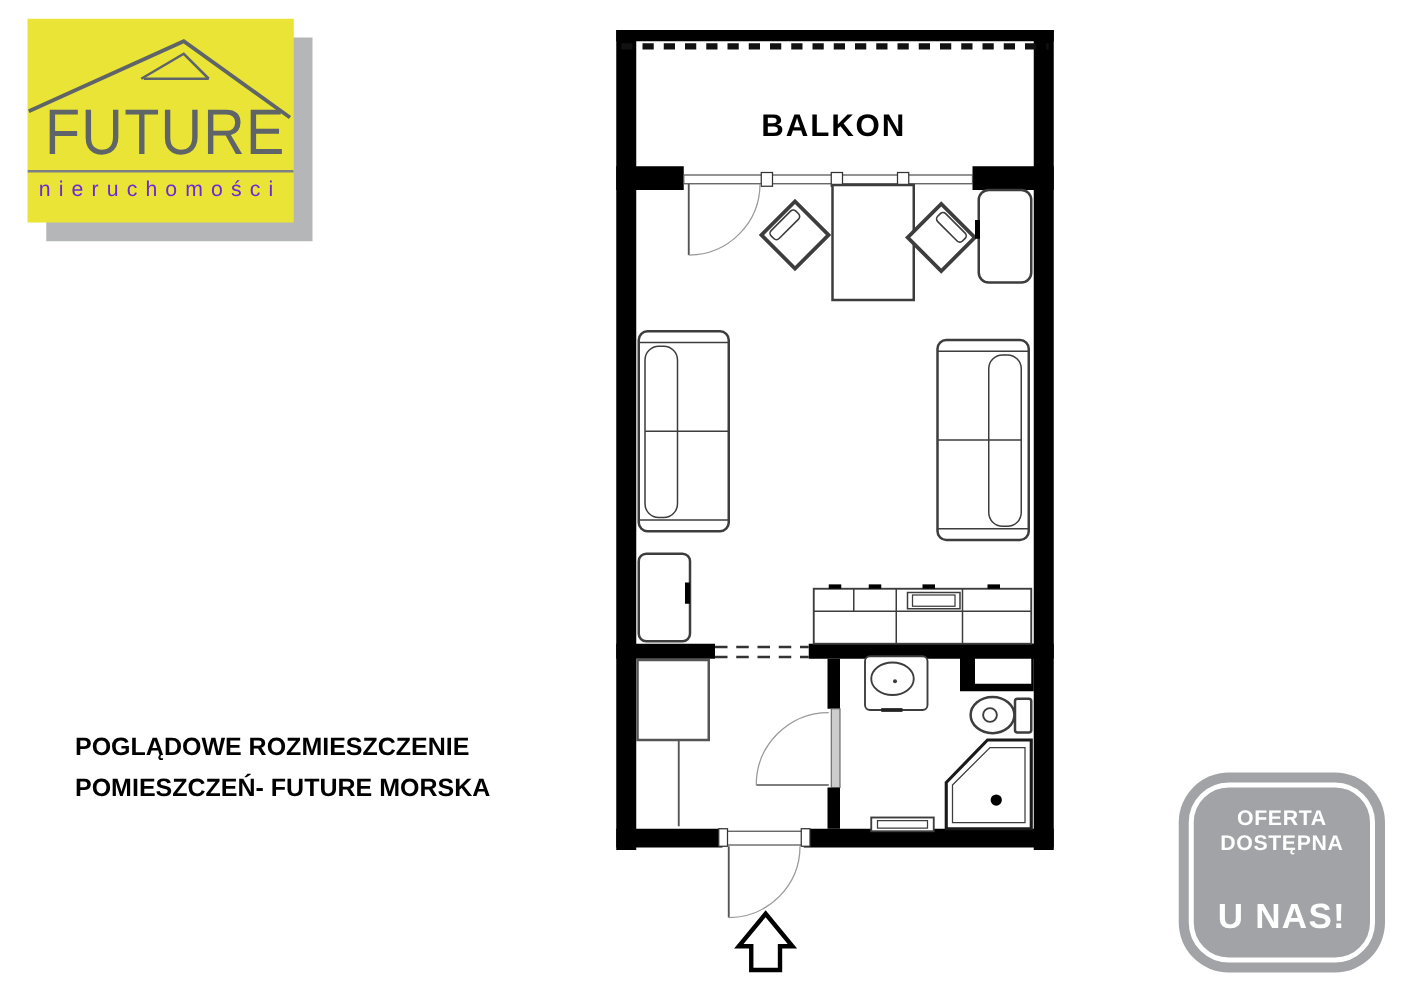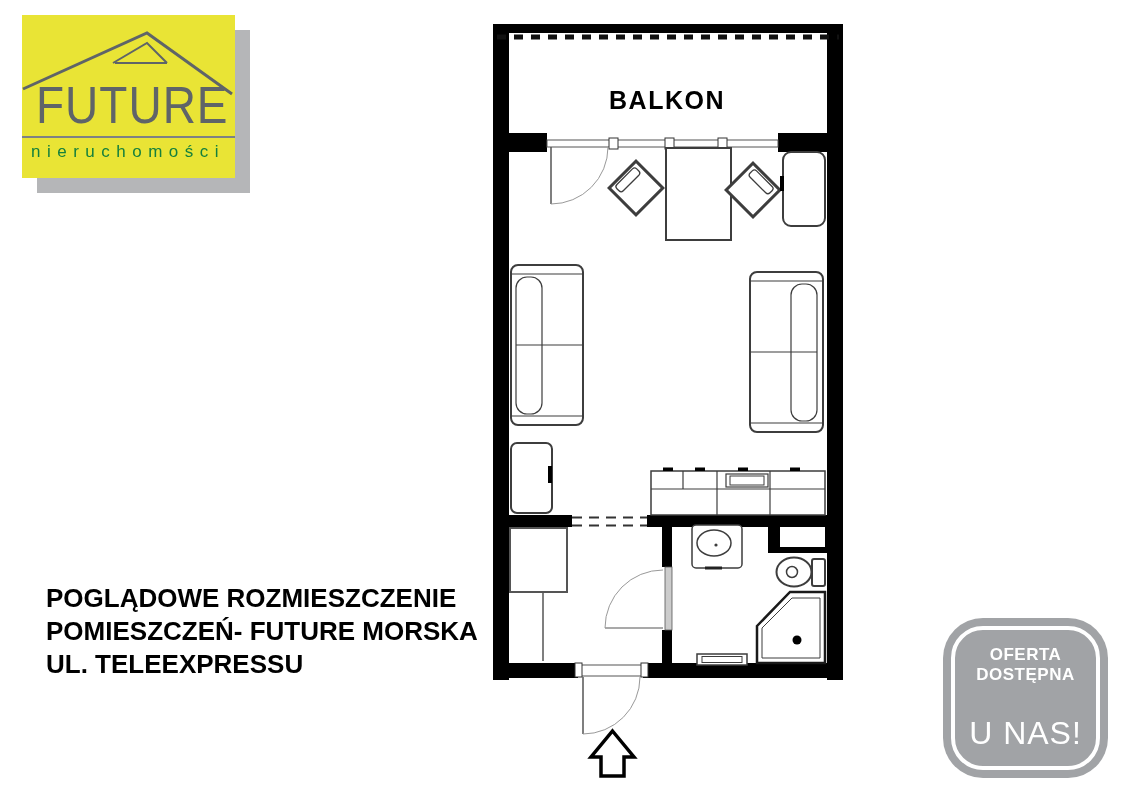--- a/index.html
+++ b/index.html
@@ -9,37 +9,37 @@
 
   
   .logo-wrap { position:absolute; left:22px; top:15px; width:228px; height:178px; }
   .logo-shadow { position:absolute; left:15px; top:15px; width:213px; height:163px; background:#b5b6b8; }
   .logo-box { position:absolute; left:0; top:0; width:213px; height:163px; background:#e9e435; overflow:hidden; }
   .logo-roof { position:absolute; left:0; top:0; width:213px; height:163px; }
   .logo-brand { position:absolute; left:14px; top:60px; width:200px;
                 font-size:46px; font-weight:400; color:#5f6468; letter-spacing:1px;
                 transform:scaleY(1.12); transform-origin:top left; }
   .logo-line { position:absolute; left:0; top:121px; width:213px; height:2px; background:#7d8184; }
-  .logo-tagline { position:absolute; left:9px; top:127px; font-size:17px; color:#15803d;
+  .logo-tagline { position:absolute; left:9px; top:127px; font-size:17px; color:#6d28d9;
                   letter-spacing:6.5px; white-space:nowrap; }
 
   
-  .caption { position:absolute; left:46px; top:582px; color:#000;
-             font-size:26px; font-weight:bold; line-height:33px; white-space:nowrap; }
+  .caption { position:absolute; left:60px; top:582px; color:#000;
+             font-size:20px; font-weight:bold; line-height:33px; white-space:nowrap; }
 
   
   .badge { position:absolute; left:943px; top:618px; width:165px; height:160px;
            background:#a1a3a6; border-radius:40px; }
   .badge-inner { position:absolute; left:8px; top:8px; right:8px; bottom:8px;
                  border:4px solid #ffffff; border-radius:32px;
                  display:flex; flex-direction:column; align-items:center; justify-content:center;
                  color:#ffffff; text-align:center;gap:24px; }
   .badge-l1 { font-size:17px; font-weight:bold; letter-spacing:0.5px; margin-bottom:6px; }
   .badge-l2 { font-size:35px; font-weight:bold; letter-spacing:1px; line-height:36px; }
-  .badge-l3 { font-size:32px; font-weight:normal; letter-spacing:1px; line-height:36px; }
+  .badge-l3 { font-size:28px; font-weight:bold; letter-spacing:1px; line-height:36px; }
 
   
   .plan { position:absolute; left:480px; top:10px; width:380px; height:790px; }
   .balkon-label { font-size:25px; font-weight:bold; letter-spacing:1.5px;
                   font-family:"Liberation Sans", sans-serif; }
 </style>
 </head>
 <body>
 
 <div class="page">
@@ -54,21 +54,20 @@
       </svg>
       <div class="logo-brand">FUTURE</div>
       <div class="logo-line"></div>
       <div class="logo-tagline">nieruchomości</div>
     </div>
   </div>
 
   <div class="caption">
     <div>POGLĄDOWE ROZMIESZCZENIE</div>
     <div>POMIESZCZEŃ- FUTURE MORSKA</div>
-    <div>UL. TELEEXPRESSU</div>
   </div>
 
   <svg class="plan" viewBox="480 10 380 790">
 
     <g fill="#000000">
       <rect x="493" y="24" width="350" height="9"></rect>
       <rect x="493" y="24" width="16" height="656"></rect>
       <rect x="827" y="24" width="16" height="656"></rect>
       <rect x="493" y="133" width="54" height="19"></rect>
       <rect x="778" y="133" width="65" height="19"></rect>

